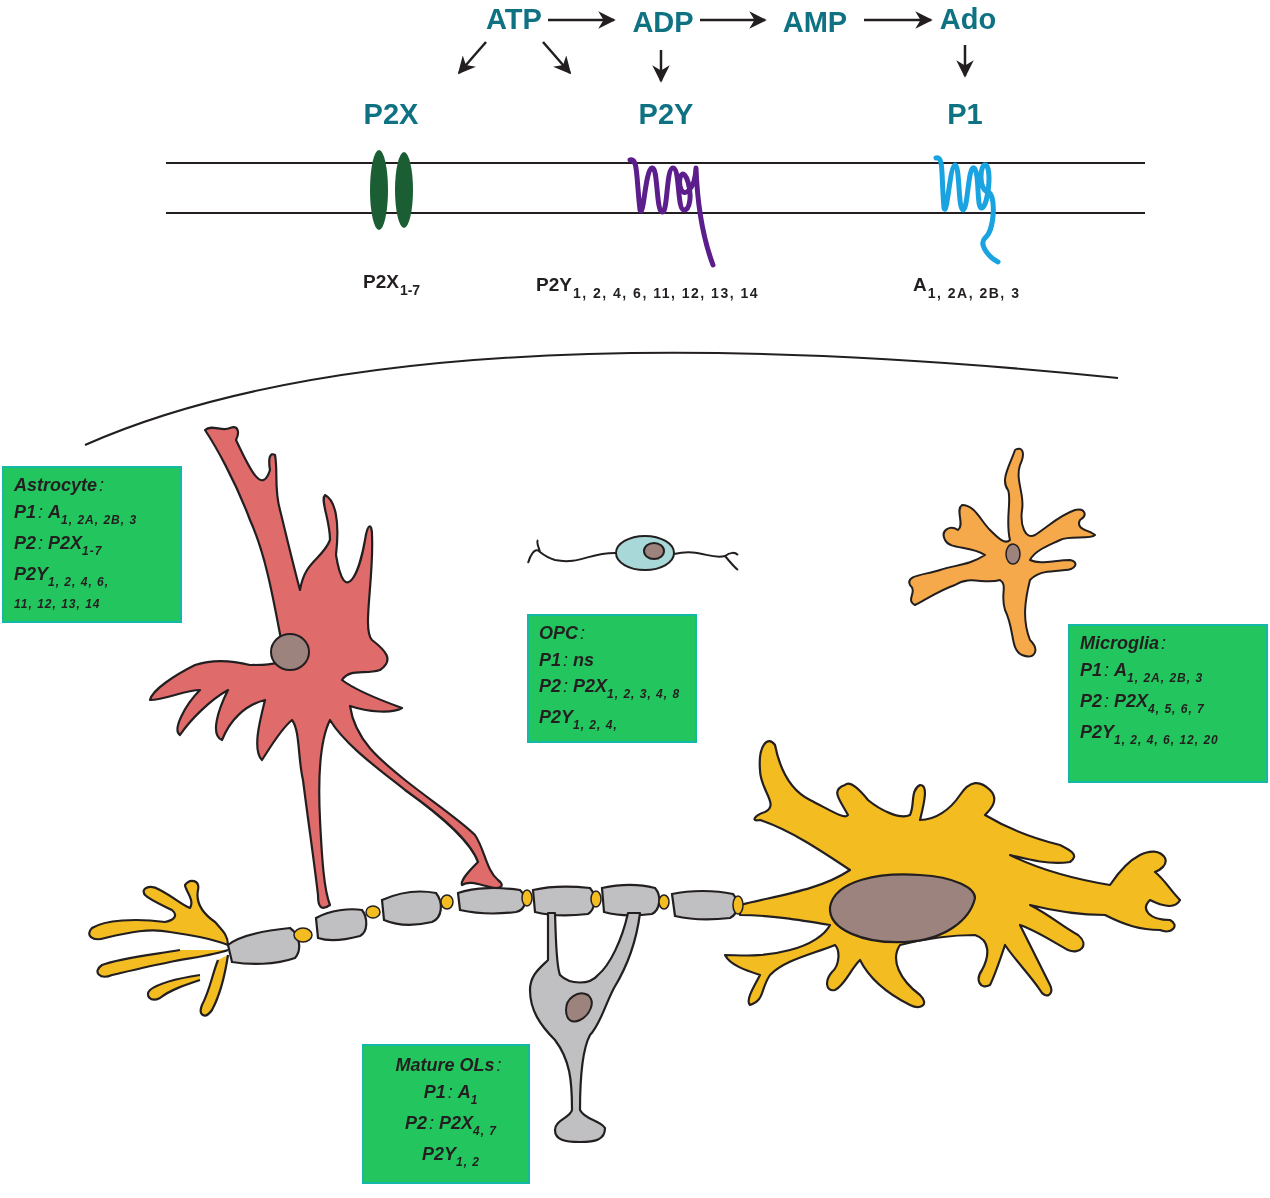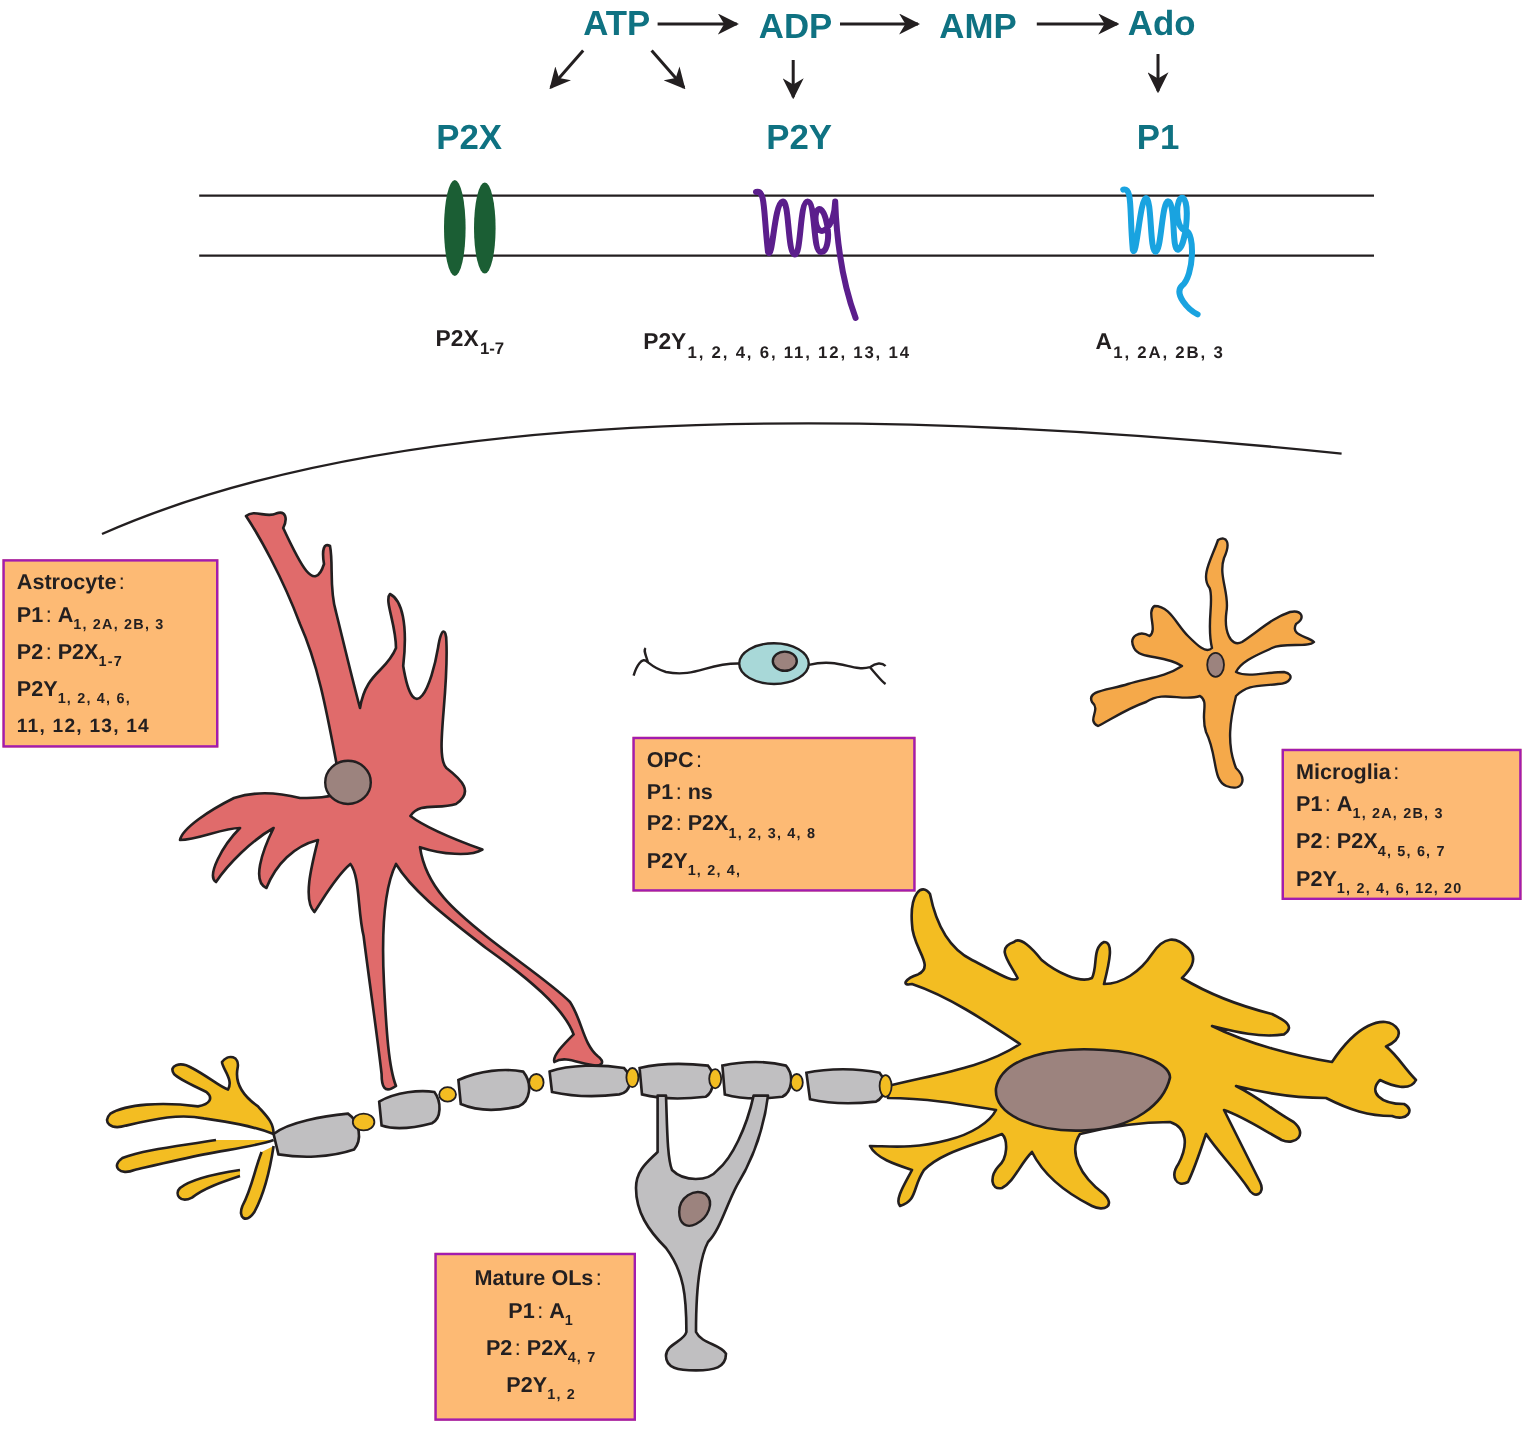--- a/index.html
+++ b/index.html
@@ -1,27 +1,27 @@
 <!DOCTYPE html>
 <html><head>
 <meta charset="utf-8">
 <style>
   html, body { margin: 0; padding: 0; background: #ffffff; }
   body { width: 1270px; height: 1198px; position: relative; overflow: hidden;
          font-family: "Liberation Sans", sans-serif; }
   svg#diagram { position: absolute; left: 0; top: 0; }
   .teal { fill: #0f7282; font-family: "Liberation Sans", sans-serif; font-weight: bold; }
   .lbl { fill: #231f20; font-family: "Liberation Sans", sans-serif; font-weight: bold; }
-  .info-box { position: absolute; border: 2px solid #a21caf; background: #fdba74;
-              color: #231f20; font-weight: bold; box-sizing: border-box; }
+  .info-box { position: absolute; border: 2px solid #14b8a6; background: #22c55e;
+              color: #231f20; font-weight: bold; box-sizing: border-box; font-style: italic; }
   .info-box .row { white-space: nowrap; line-height: 1; }
   .info-box .title { font-size: 18px; margin-bottom: 9px; }
   .info-box .r { font-size: 18px; margin-bottom: 8px; }
   .info-box sub { font-size: 12px; vertical-align: -6px; letter-spacing: 1px; }
-  .info-box .plain-sm { font-size: 16px; letter-spacing: 1px; }
+  .info-box .plain-sm { font-size: 12px; letter-spacing: 1px; }
   .sep { margin: 0 5px 0 2px; font-weight: normal; }
 </style>
 </head>
 <body>
 
 <svg id="diagram" width="1270" height="1198" viewBox="0 0 1270 1198" xmlns="http://www.w3.org/2000/svg">
   <defs>
     <marker id="ah" viewBox="0 0 10 10" refX="9" refY="5" markerWidth="7" markerHeight="7" orient="auto">
       <path d="M0,0 L10,5 L0,10 L3,5 Z" fill="#231f20"></path>
     </marker>
@@ -161,28 +161,28 @@
 </svg>
 
 <div class="info-box" style="left:2px; top:466px; width:180px; height:157px; padding:8px 0 0 10px;">
   <div class="row title"><span>Astrocyte</span><span class="sep">:</span></div>
   <div class="row r"><span>P1</span><span class="sep">:</span><span>A</span><sub>1, 2A, 2B, 3</sub></div>
   <div class="row r"><span>P2</span><span class="sep">:</span><span>P2X</span><sub>1-7</sub></div>
   <div class="row r"><span>P2Y</span><sub>1, 2, 4, 6,</sub></div>
   <div class="row plain-sm" style="margin-top:10px;">11, 12, 13, 14</div>
 </div>
 
-<div class="info-box" style="left:527px; top:614px; width:236px; height:129px; padding:8px 0 12px 10px;">
+<div class="info-box" style="left:527px; top:614px; width:170px; height:129px; padding:8px 0 12px 10px;">
   <div class="row title"><span>OPC</span><span class="sep">:</span></div>
   <div class="row r"><span>P1</span><span class="sep">:</span><span>ns</span></div>
   <div class="row r"><span>P2</span><span class="sep">:</span><span>P2X</span><sub>1, 2, 3, 4, 8</sub></div>
   <div class="row r"><span>P2Y</span><sub>1, 2, 4,</sub></div>
 </div>
 
-<div class="info-box" style="left:1068px; top:624px; width:200px; height:126px; padding:8px 0 0 10px;">
+<div class="info-box" style="left:1068px; top:624px; width:200px; height:159px; padding:8px 0 0 10px;">
   <div class="row title"><span>Microglia</span><span class="sep">:</span></div>
   <div class="row r"><span>P1</span><span class="sep">:</span><span>A</span><sub>1, 2A, 2B, 3</sub></div>
   <div class="row r"><span>P2</span><span class="sep">:</span><span>P2X</span><sub>4, 5, 6, 7</sub></div>
   <div class="row r"><span>P2Y</span><sub>1, 2, 4, 6, 12, 20</sub></div>
 </div>
 
 <div class="info-box" style="left:362px; top:1044px; width:168px; height:140px; padding:10px 0 0 10px;text-align:center;">
   <div class="row title"><span>Mature OLs</span><span class="sep">:</span></div>
   <div class="row r"><span>P1</span><span class="sep">:</span><span>A</span><sub>1</sub></div>
   <div class="row r"><span>P2</span><span class="sep">:</span><span>P2X</span><sub>4, 7</sub></div>

